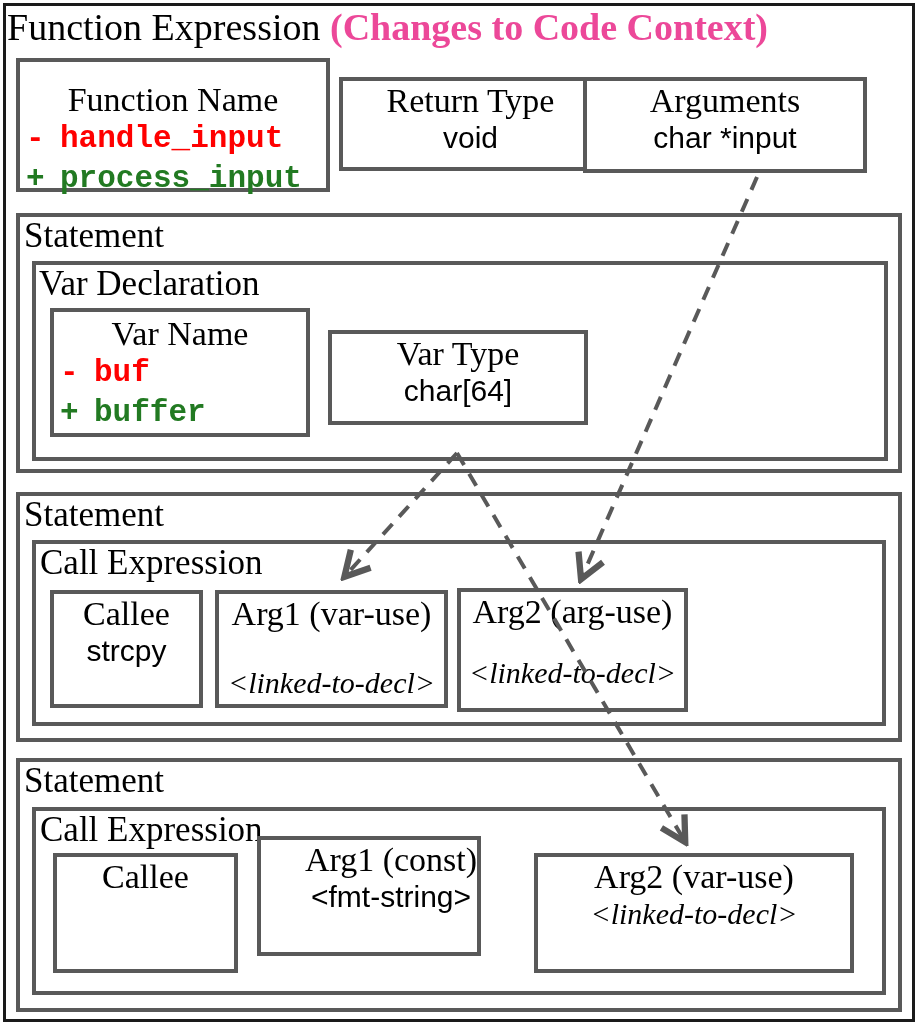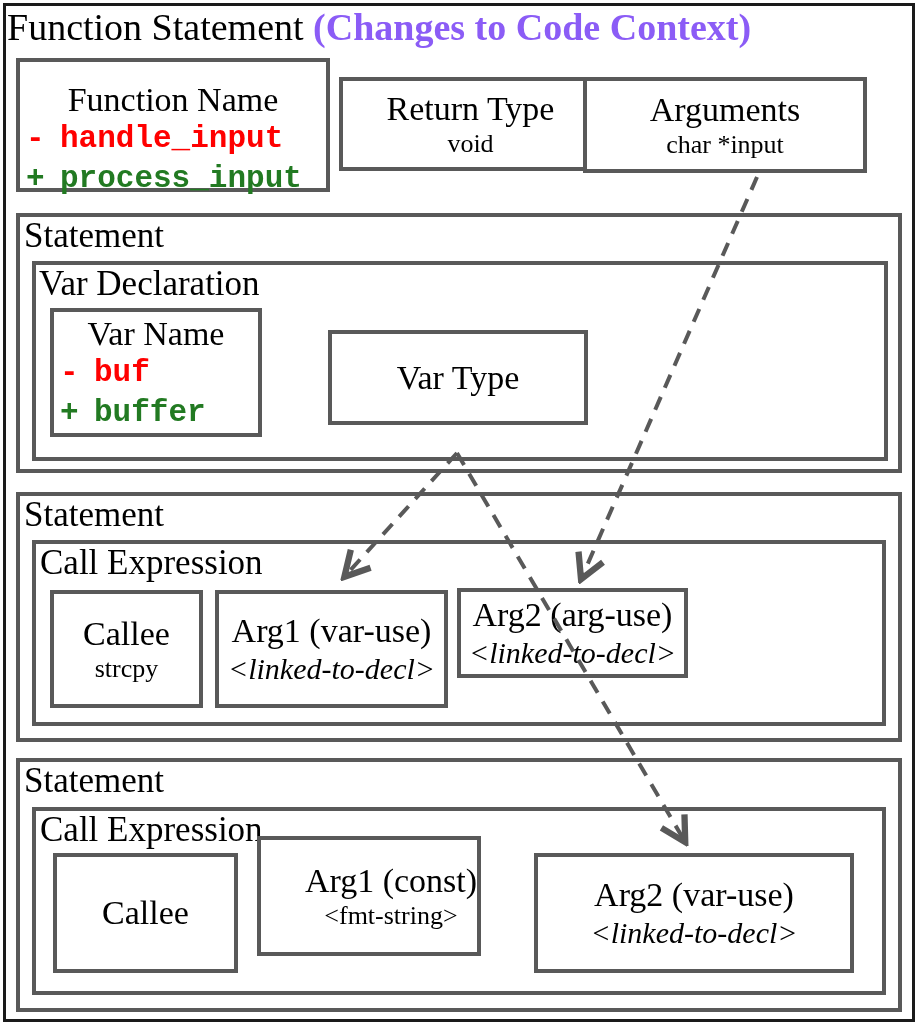--- a/index.html
+++ b/index.html
@@ -3,41 +3,41 @@
 <meta charset="utf-8">
 <style>
   html,body{margin:0;padding:0;background:#ffffff;}
   #canvas{position:relative;width:918px;height:1026px;background:#ffffff;overflow:hidden;
           font-family:"Liberation Serif",serif;color:#000;}
   .abs{position:absolute;box-sizing:border-box;}
   .frame{border:3px solid #1a1a1a;background:transparent;}
   .gbox{border:4px solid #595959;background:#ffffff;}
   .seclabel{font-size:35px;line-height:1.05;white-space:nowrap;}
   .lbl{font-size:34px;line-height:1.15;text-align:center;white-space:nowrap;}
-  .mono{font-family:Liberation Serif, serif;font-size:26px;line-height:1.2;white-space:pre;}
+  .mono{font-family:Liberation Sans, sans-serif;font-size:30px;line-height:1.2;white-space:pre;}
   .italicval{font-style:italic;font-size:30px;line-height:1.2;white-space:nowrap;}
-  .center-col{display:flex;flex-direction:column;align-items:center;justify-content:center;}
+  .center-col{display:flex;flex-direction:column;align-items:center;justify-content:flex-start;}
   .diffrow{display:flex;align-items:baseline;font-family:"Liberation Mono",monospace;
            font-weight:bold;font-size:31px;line-height:1.3;white-space:pre;}
   .diffrow .sign{width:34px;flex:0 0 auto;}
   .removed{color:#ff0000;}
   .added{color:#227a22;}
   .title{font-size:38px;white-space:nowrap;line-height:1.1;}
-  .title .em{color:#8b5cf6;font-weight:bold;}
+  .title .em{color:#ec4899;font-weight:bold;}
   svg.links{position:absolute;left:0;top:0;pointer-events:none;z-index:20;}
 </style>
 </head>
 <body>
 
 <div id="canvas">
 
   <div class="abs frame" style="left:3px;top:3px;width:912px;height:1019px;"></div>
 
   <div class="abs title" style="left:7px;top:7px;">
-    <span>Function Statement </span><span class="em">(Changes to Code Context)</span>
+    <span>Function Expression </span><span class="em">(Changes to Code Context)</span>
   </div>
 
   <div class="abs gbox" style="left:16px;top:58px;width:314px;height:134px;padding:18px 6px;">
     <div class="lbl">Function Name</div>
     <div class="diffrow removed">
       <span class="sign">-</span>
       <span>handle_input</span>
     </div>
     <div class="diffrow added">
       <span class="sign">+</span>
@@ -53,51 +53,52 @@
   <div class="abs gbox center-col" style="left:583px;top:77px;width:284px;height:96px;">
     <div class="lbl">Arguments</div>
     <div class="mono">char *input</div>
   </div>
 
   <div class="abs gbox" style="left:16px;top:213px;width:886px;height:260px;">
     <div class="abs seclabel" style="left:4px;top:1px;">Statement</div>
     <div class="abs gbox" style="left:12px;top:44px;width:856px;height:200px;">
       <div class="abs seclabel" style="left:3px;top:1px;">Var Declaration</div>
 
-      <div class="abs gbox" style="left:14px;top:43px;width:212px;height:129px;padding:2px 6px;">
+      <div class="abs gbox" style="left:14px;top:43px;width:260px;height:129px;padding:2px 6px;">
         <div class="lbl">Var Name</div>
         <div class="diffrow removed">
           <span class="sign">-</span>
           <span>buf</span>
         </div>
         <div class="diffrow added">
           <span class="sign">+</span>
           <span>buffer</span>
         </div>
       </div>
 
       <div class="abs gbox center-col" style="left:292px;top:65px;width:260px;height:95px;">
         <div class="lbl">Var Type</div>
+        <div class="mono">char[64]</div>
       </div>
     </div>
   </div>
 
   <div class="abs gbox" style="left:16px;top:492px;width:886px;height:250px;">
     <div class="abs seclabel" style="left:4px;top:1px;">Statement</div>
     <div class="abs gbox" style="left:12px;top:44px;width:854px;height:186px;">
       <div class="abs seclabel" style="left:4px;top:1px;">Call Expression</div>
       <div class="abs gbox center-col" style="left:14px;top:46px;width:153px;height:118px;">
         <div class="lbl">Callee</div>
         <div class="mono">strcpy</div>
       </div>
-      <div class="abs gbox center-col" style="left:179px;top:46px;width:233px;height:118px;">
+      <div class="abs gbox center-col" style="left:179px;top:46px;width:233px;height:118px;gap:32px;">
         <div class="lbl">Arg1 (var-use)</div>
         <div class="italicval">&lt;linked-to-decl&gt;</div>
       </div>
-      <div class="abs gbox center-col" style="left:421px;top:44px;width:231px;height:90px;">
+      <div class="abs gbox center-col" style="left:421px;top:44px;width:231px;height:124px;gap:24px;">
         <div class="lbl">Arg2 (arg-use)</div>
         <div class="italicval">&lt;linked-to-decl&gt;</div>
       </div>
     </div>
   </div>
 
   <div class="abs gbox" style="left:16px;top:758px;width:886px;height:254px;">
     <div class="abs seclabel" style="left:4px;top:1px;">Statement</div>
     <div class="abs gbox" style="left:12px;top:45px;width:854px;height:188px;">
       <div class="abs seclabel" style="left:4px;top:1px;">Call Expression</div>

